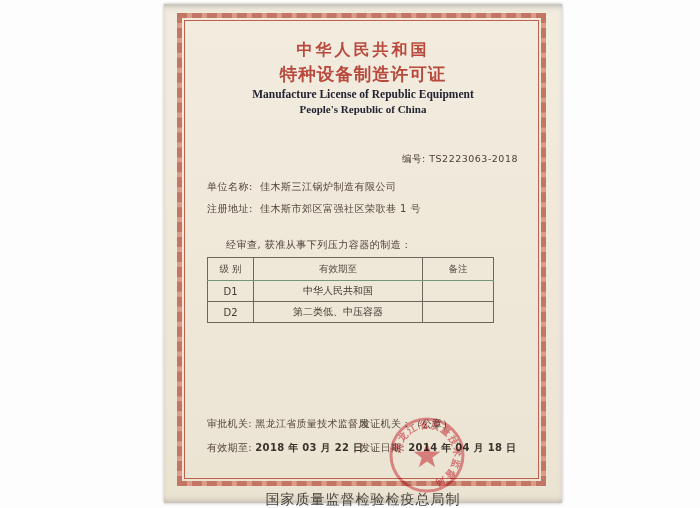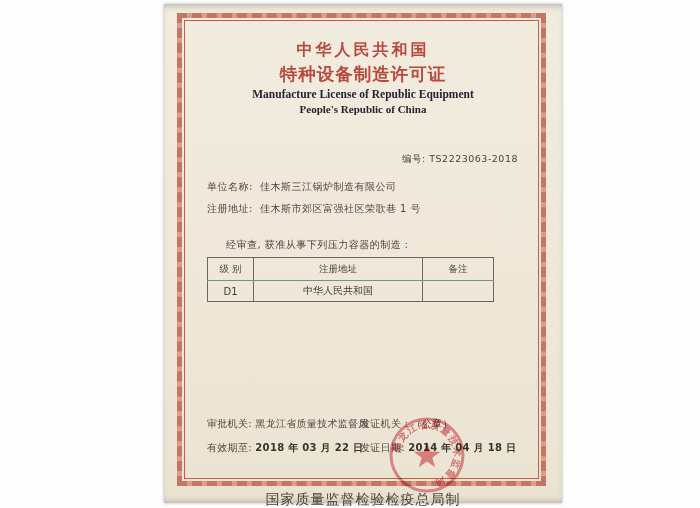--- a/index.html
+++ b/index.html
@@ -90,26 +90,31 @@
     <div class="abs field row-company"><span class="lbl">单位名称:</span><span>佳木斯三江锅炉制造有限公司</span></div>
 
     <div class="abs field row-address"><span class="lbl">注册地址:</span><span>佳木斯市郊区富强社区荣歌巷 1 号</span></div>
 
     <div class="abs statement">经审查, 获准从事下列压力容器的制造：</div>
 
     <table class="abs scope-table">
       <tbody>
           <tr class="hdr">
         <td class="col-grade">级 别</td>
-        <td class="col-scope">注册地址</td>
+        <td class="col-scope">有效期至</td>
         <td class="col-note">备注</td>
       </tr>
       <tr>
         <td>D1</td>
         <td>中华人民共和国</td>
+        <td></td>
+      </tr>
+      <tr>
+        <td>D2</td>
+        <td>第二类低、中压容器</td>
         <td></td>
       </tr>
     </tbody>
       </table>
 
     <div class="abs footer-line fl-1 fp-left"><span>审批机关:</span> <span>黑龙江省质量技术监督局</span></div>
 
     <div class="abs footer-line fl-1 fp-right"><span>发证机关：</span><span>（公章）</span></div>
 
     <div class="abs footer-line fl-2 fp-left"><span>有效期至:</span> <span class="date-val">2018 年 03 月 22 日</span></div>

